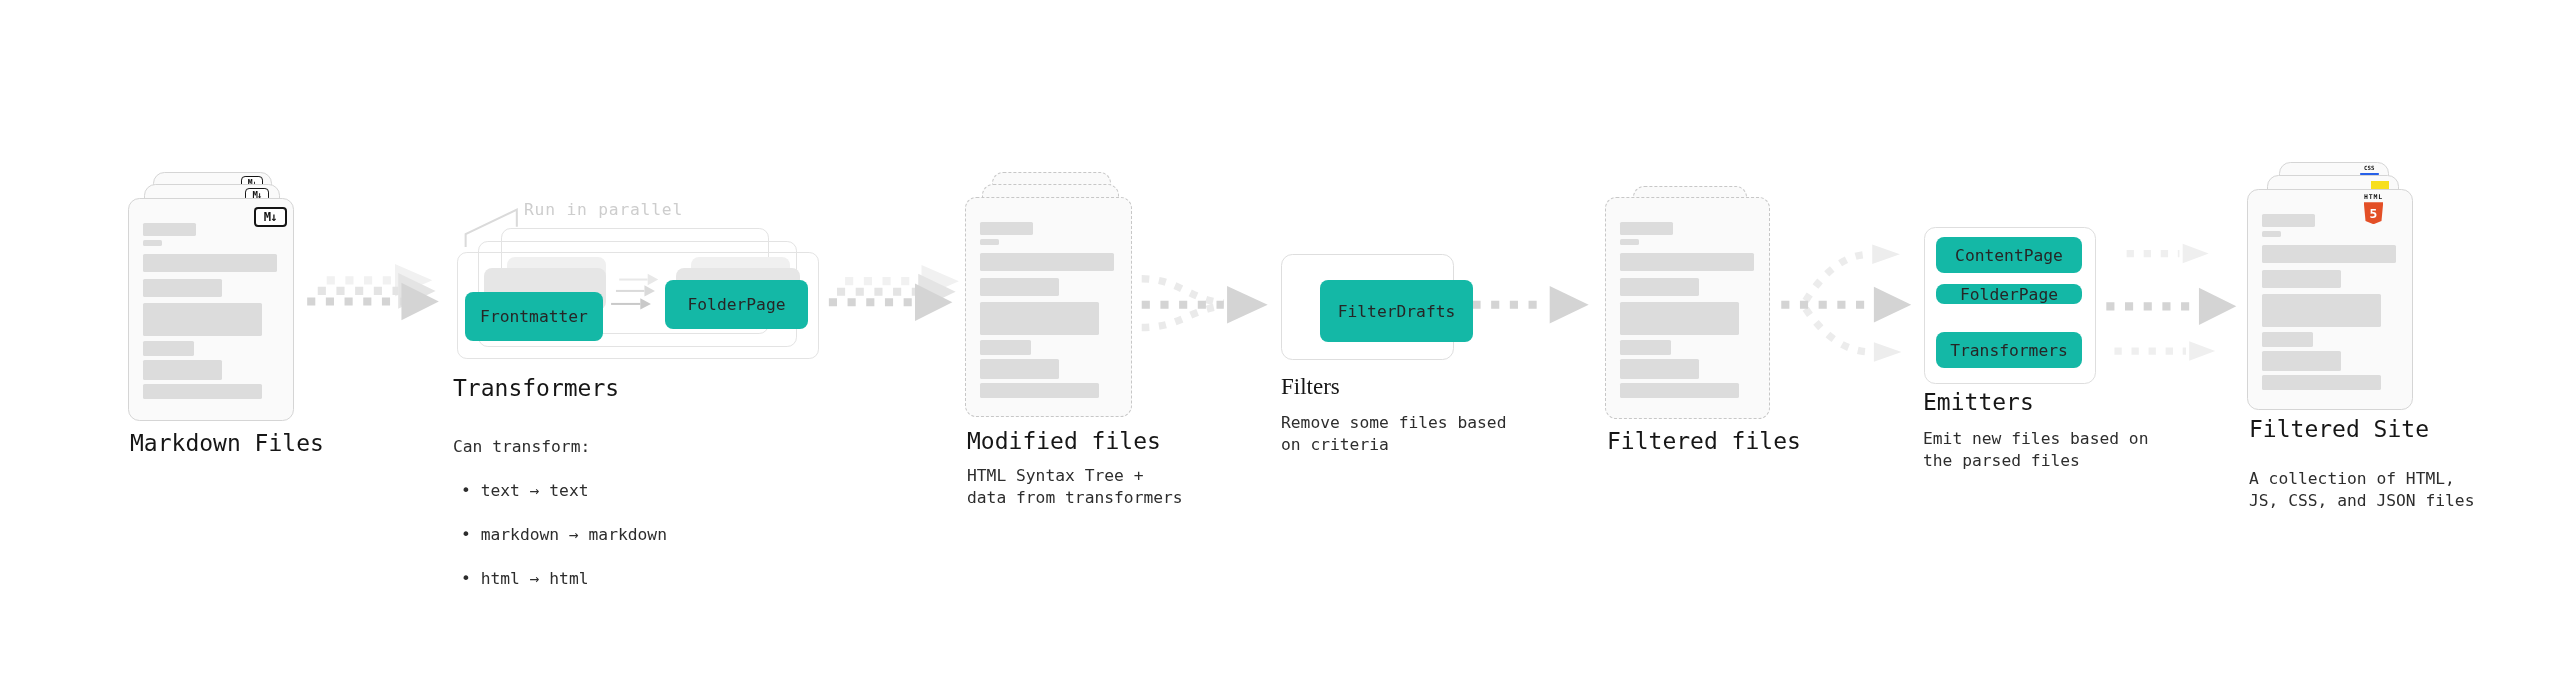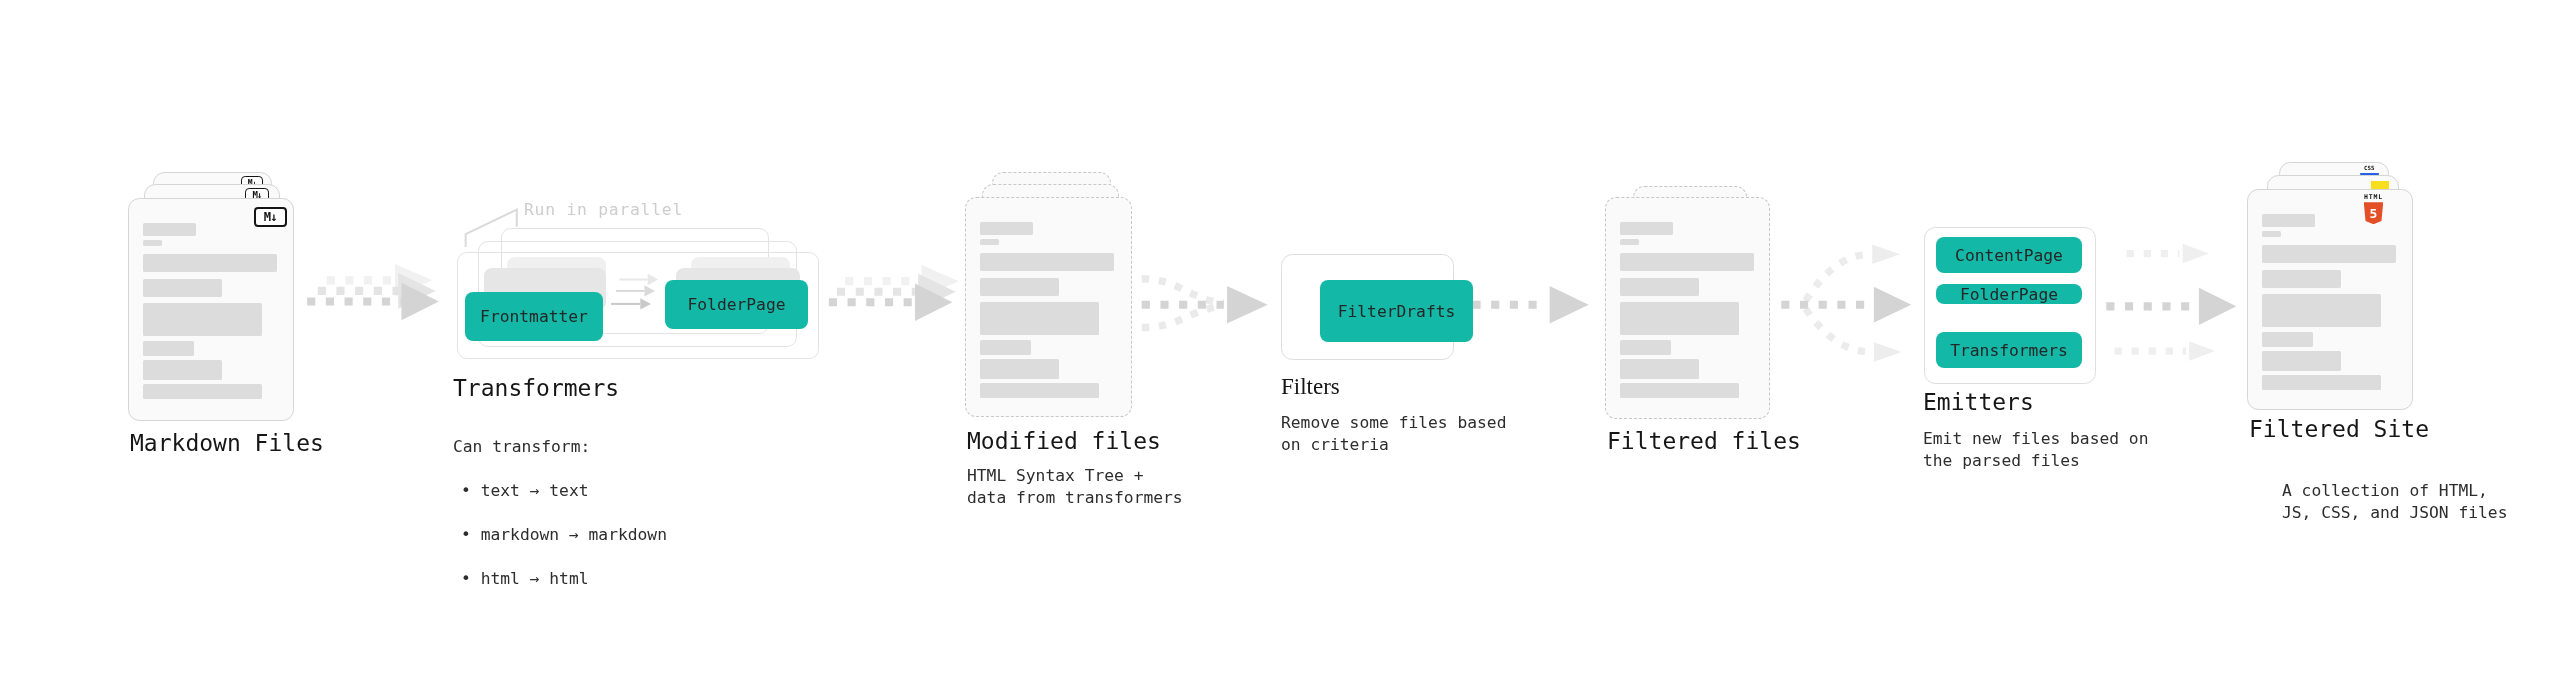--- a/index.html
+++ b/index.html
@@ -261,18 +261,18 @@
           <div class="bar" style="top: 142px; width: 51px; height: 14.6px;"></div>
           <div class="bar" style="top: 161px; width: 79px; height: 19.5px;"></div>
           <div class="bar" style="top: 185px; width: 119px; height: 15.4px;"></div>
         </div>
       <div class="html5-logo" style="right:28px;top:4.1px;">
         <div class="word">HTML</div>
         <div class="shield">5</div>
       </div>
     </div>
     <div class="stage-label" style="left:2249px;top:415px;">Filtered Site</div>
-    <div class="stage-desc" style="left:2249px;top:480px;margin-left:33px;">A collection of HTML,
+    <div class="stage-desc" style="left:2249px;top:468px;">A collection of HTML,
 JS, CSS, and JSON files</div>
   </div>
 
 </div>
 
 
 </body></html>

